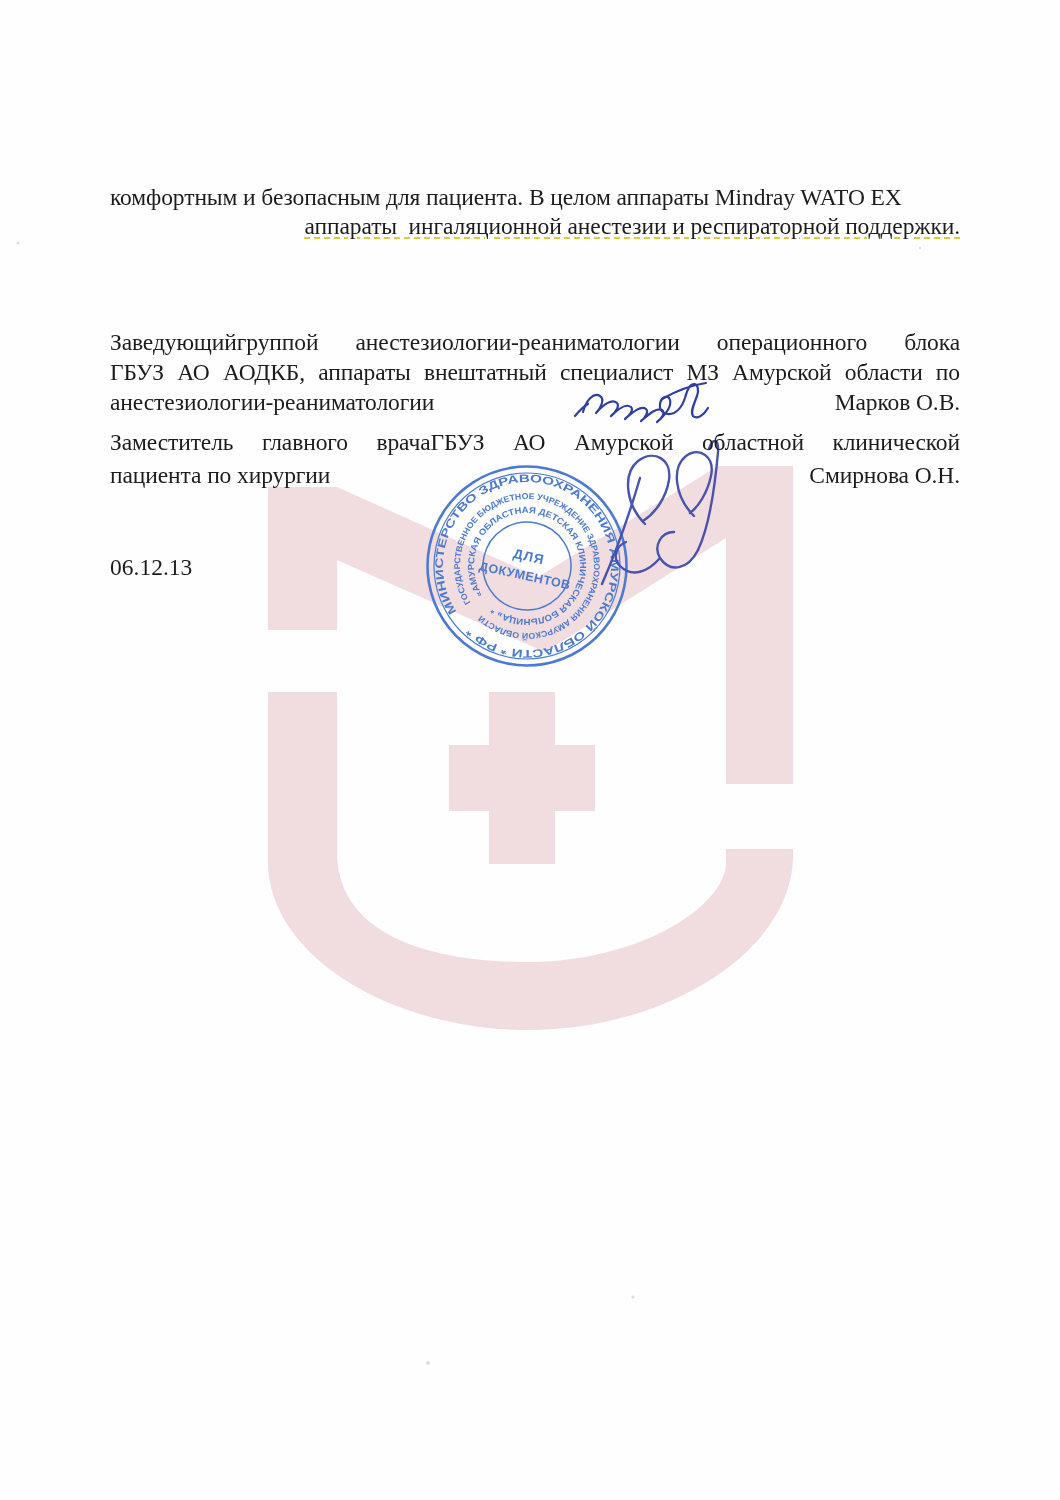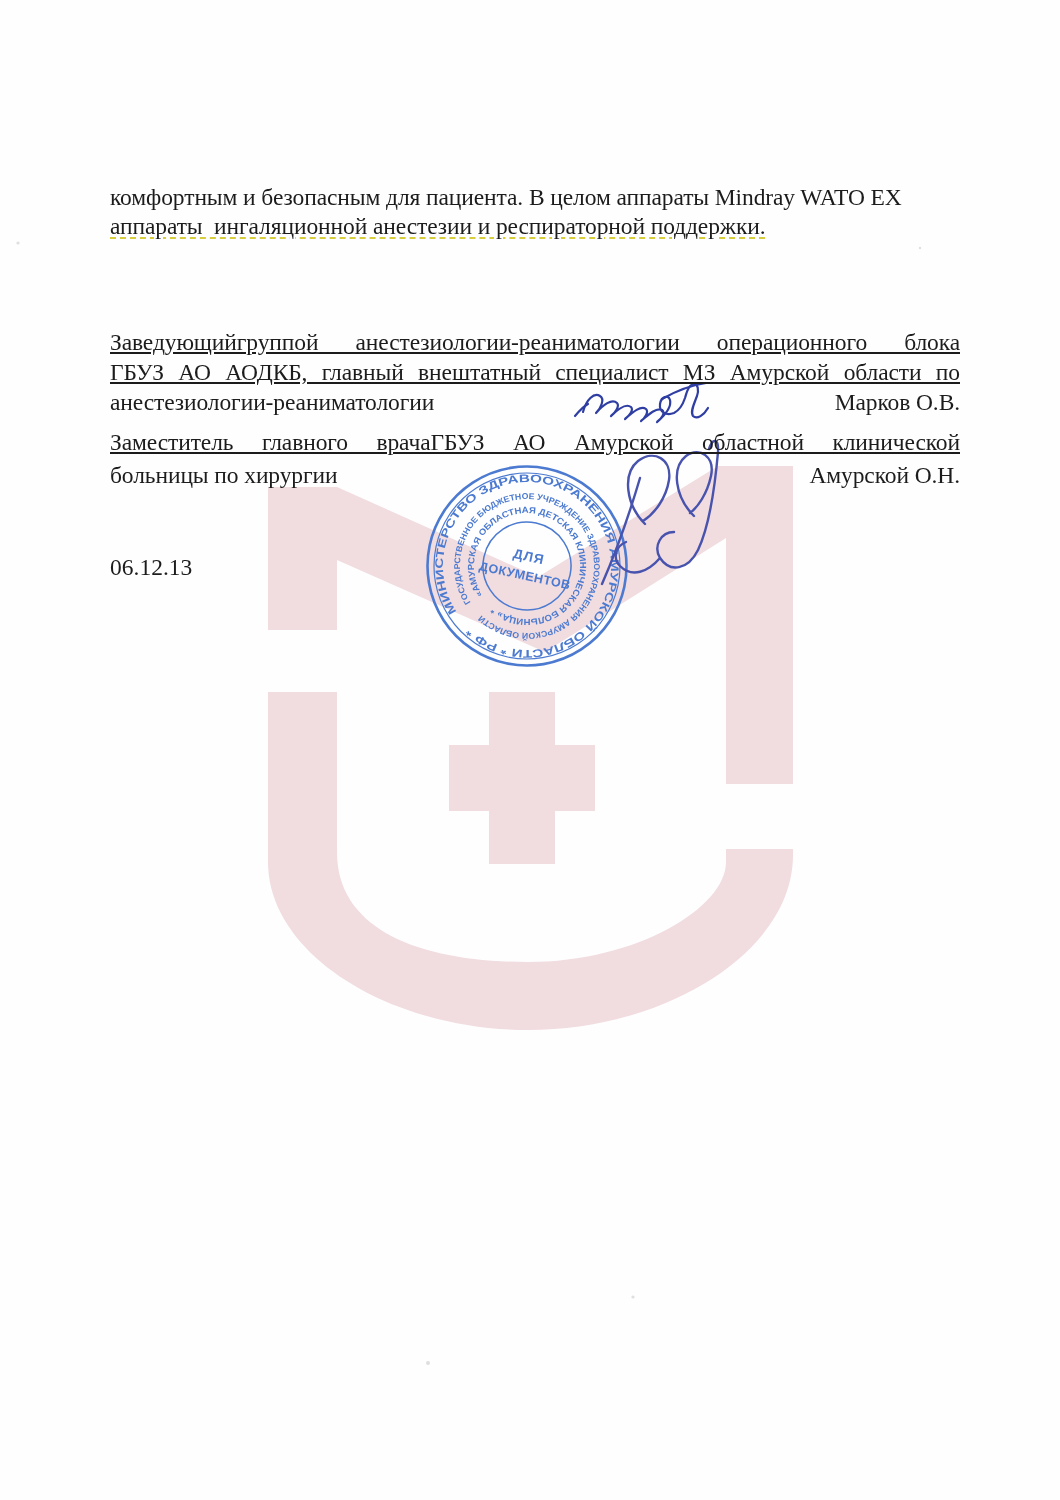--- a/index.html
+++ b/index.html
@@ -11,28 +11,29 @@
   }
   .page{position:relative;width:1060px;height:1500px;background:#fefefe;}
   .art{position:absolute;left:0;top:0;width:1060px;height:1500px;}
   .text-layer{position:absolute;left:0;top:0;width:1060px;height:1500px;pointer-events:none;}
   .block{position:absolute;left:110px;width:850px;color:var(--text-color,#1c1c1c);
          font-size:23.5px;letter-spacing:-0.1px;}
   .p1{top:183px;line-height:28.6px;}
   .p1 .line{white-space:pre;}
   .b2{top:327px;line-height:30px;}
   .b3{top:426px;line-height:33px;}
-  .jline{text-align:justify;text-align-last:justify;text-decoration:underline;}
+  .jline{text-align:justify;text-align-last:justify;}
   .row{display:flex;justify-content:space-between;gap:28px;}
   .underlined{
     text-decoration-line:underline;
     text-decoration-style:dashed;
     text-decoration-color:var(--underline-yellow,#d5cd3c);
     text-decoration-thickness:2px;
     text-underline-offset:4px;
+    text-align:right;
   }
   .date{position:absolute;left:110px;top:554px;font-size:23.5px;color:var(--text-color,#1c1c1c);}
   
   .wm path, .wm rect{fill:var(--watermark-pink,#f1dce0);}
   .stamp .st-ring{fill:none;stroke:var(--stamp-blue,#4b7ad0);}
   .stamp text{fill:var(--stamp-blue,#4b7ad0);font-family:"Liberation Sans","DejaVu Sans",sans-serif;font-weight:bold;}
   .sig path{fill:none;stroke-linecap:round;stroke-linejoin:round;}
   .sig-markov path{stroke:var(--ink-markov,#2f3ea3);stroke-width:2.2;}
   .sig-smirnova path{stroke:var(--ink-smirnova,#4853ae);stroke-width:2.4;}
   .speck{fill:#c4c4c4;opacity:.55;}
@@ -107,31 +108,31 @@
 
   <div class="text-layer">
 
     <div class="block p1">
       <div class="line">комфортным и безопасным для пациента. В целом аппараты Mindray WATO EX</div>
       <div class="line underlined">аппараты  ингаляционной анестезии и респираторной поддержки.</div>
     </div>
 
     <div class="block b2">
       <div class="jline">Заведующийгруппой анестезиологии-реаниматологии операционного блока</div>
-      <div class="jline">ГБУЗ АО АОДКБ, главный внештатный специалист МЗ Амурской области по</div>
+      <div class="jline">ГБУЗ АО АОДКБ, аппараты внештатный специалист МЗ Амурской области по</div>
       <div class="row">
         <span>анестезиологии-реаниматологии</span>
         <span>Марков О.В.</span>
       </div>
     </div>
 
     <div class="block b3">
       <div class="jline">Заместитель главного врачаГБУЗ АО Амурской областной клинической</div>
       <div class="row">
-        <span>больницы по хирургии</span>
-        <span>Амурской О.Н.</span>
+        <span>пациента по хирургии</span>
+        <span>Смирнова О.Н.</span>
       </div>
     </div>
 
     <div class="date">06.12.13</div>
 
   </div>
 </div>
 
 </body></html>

